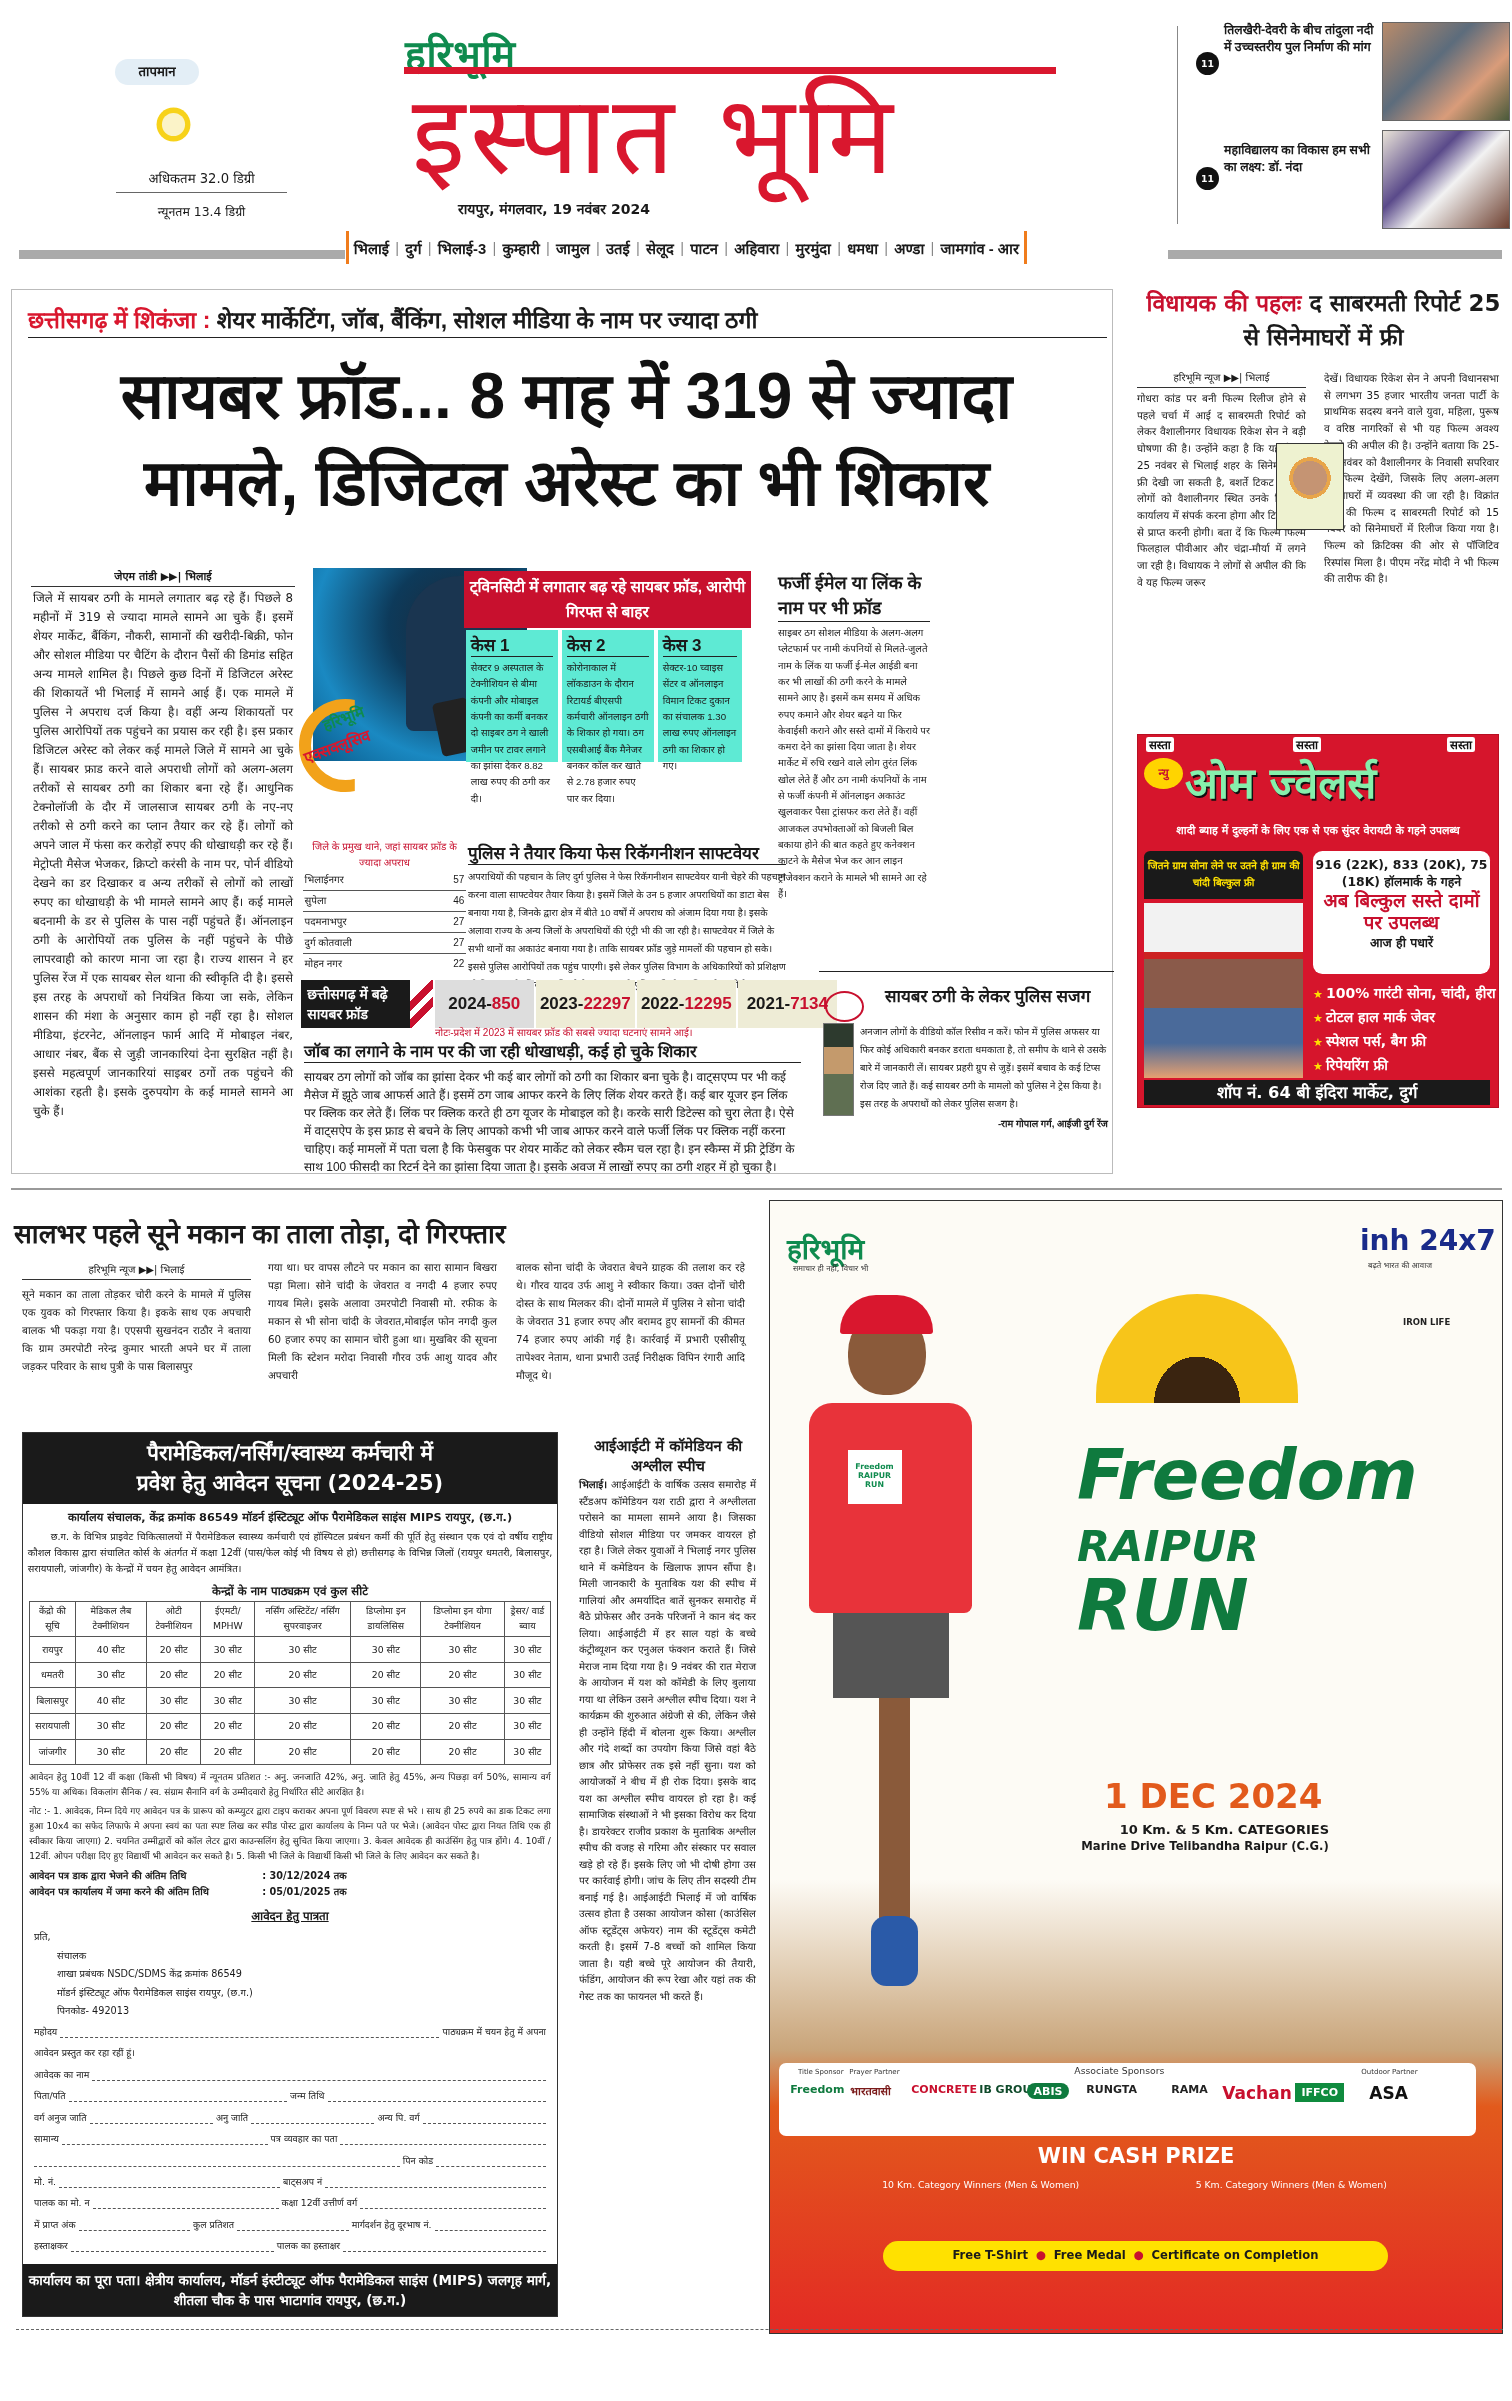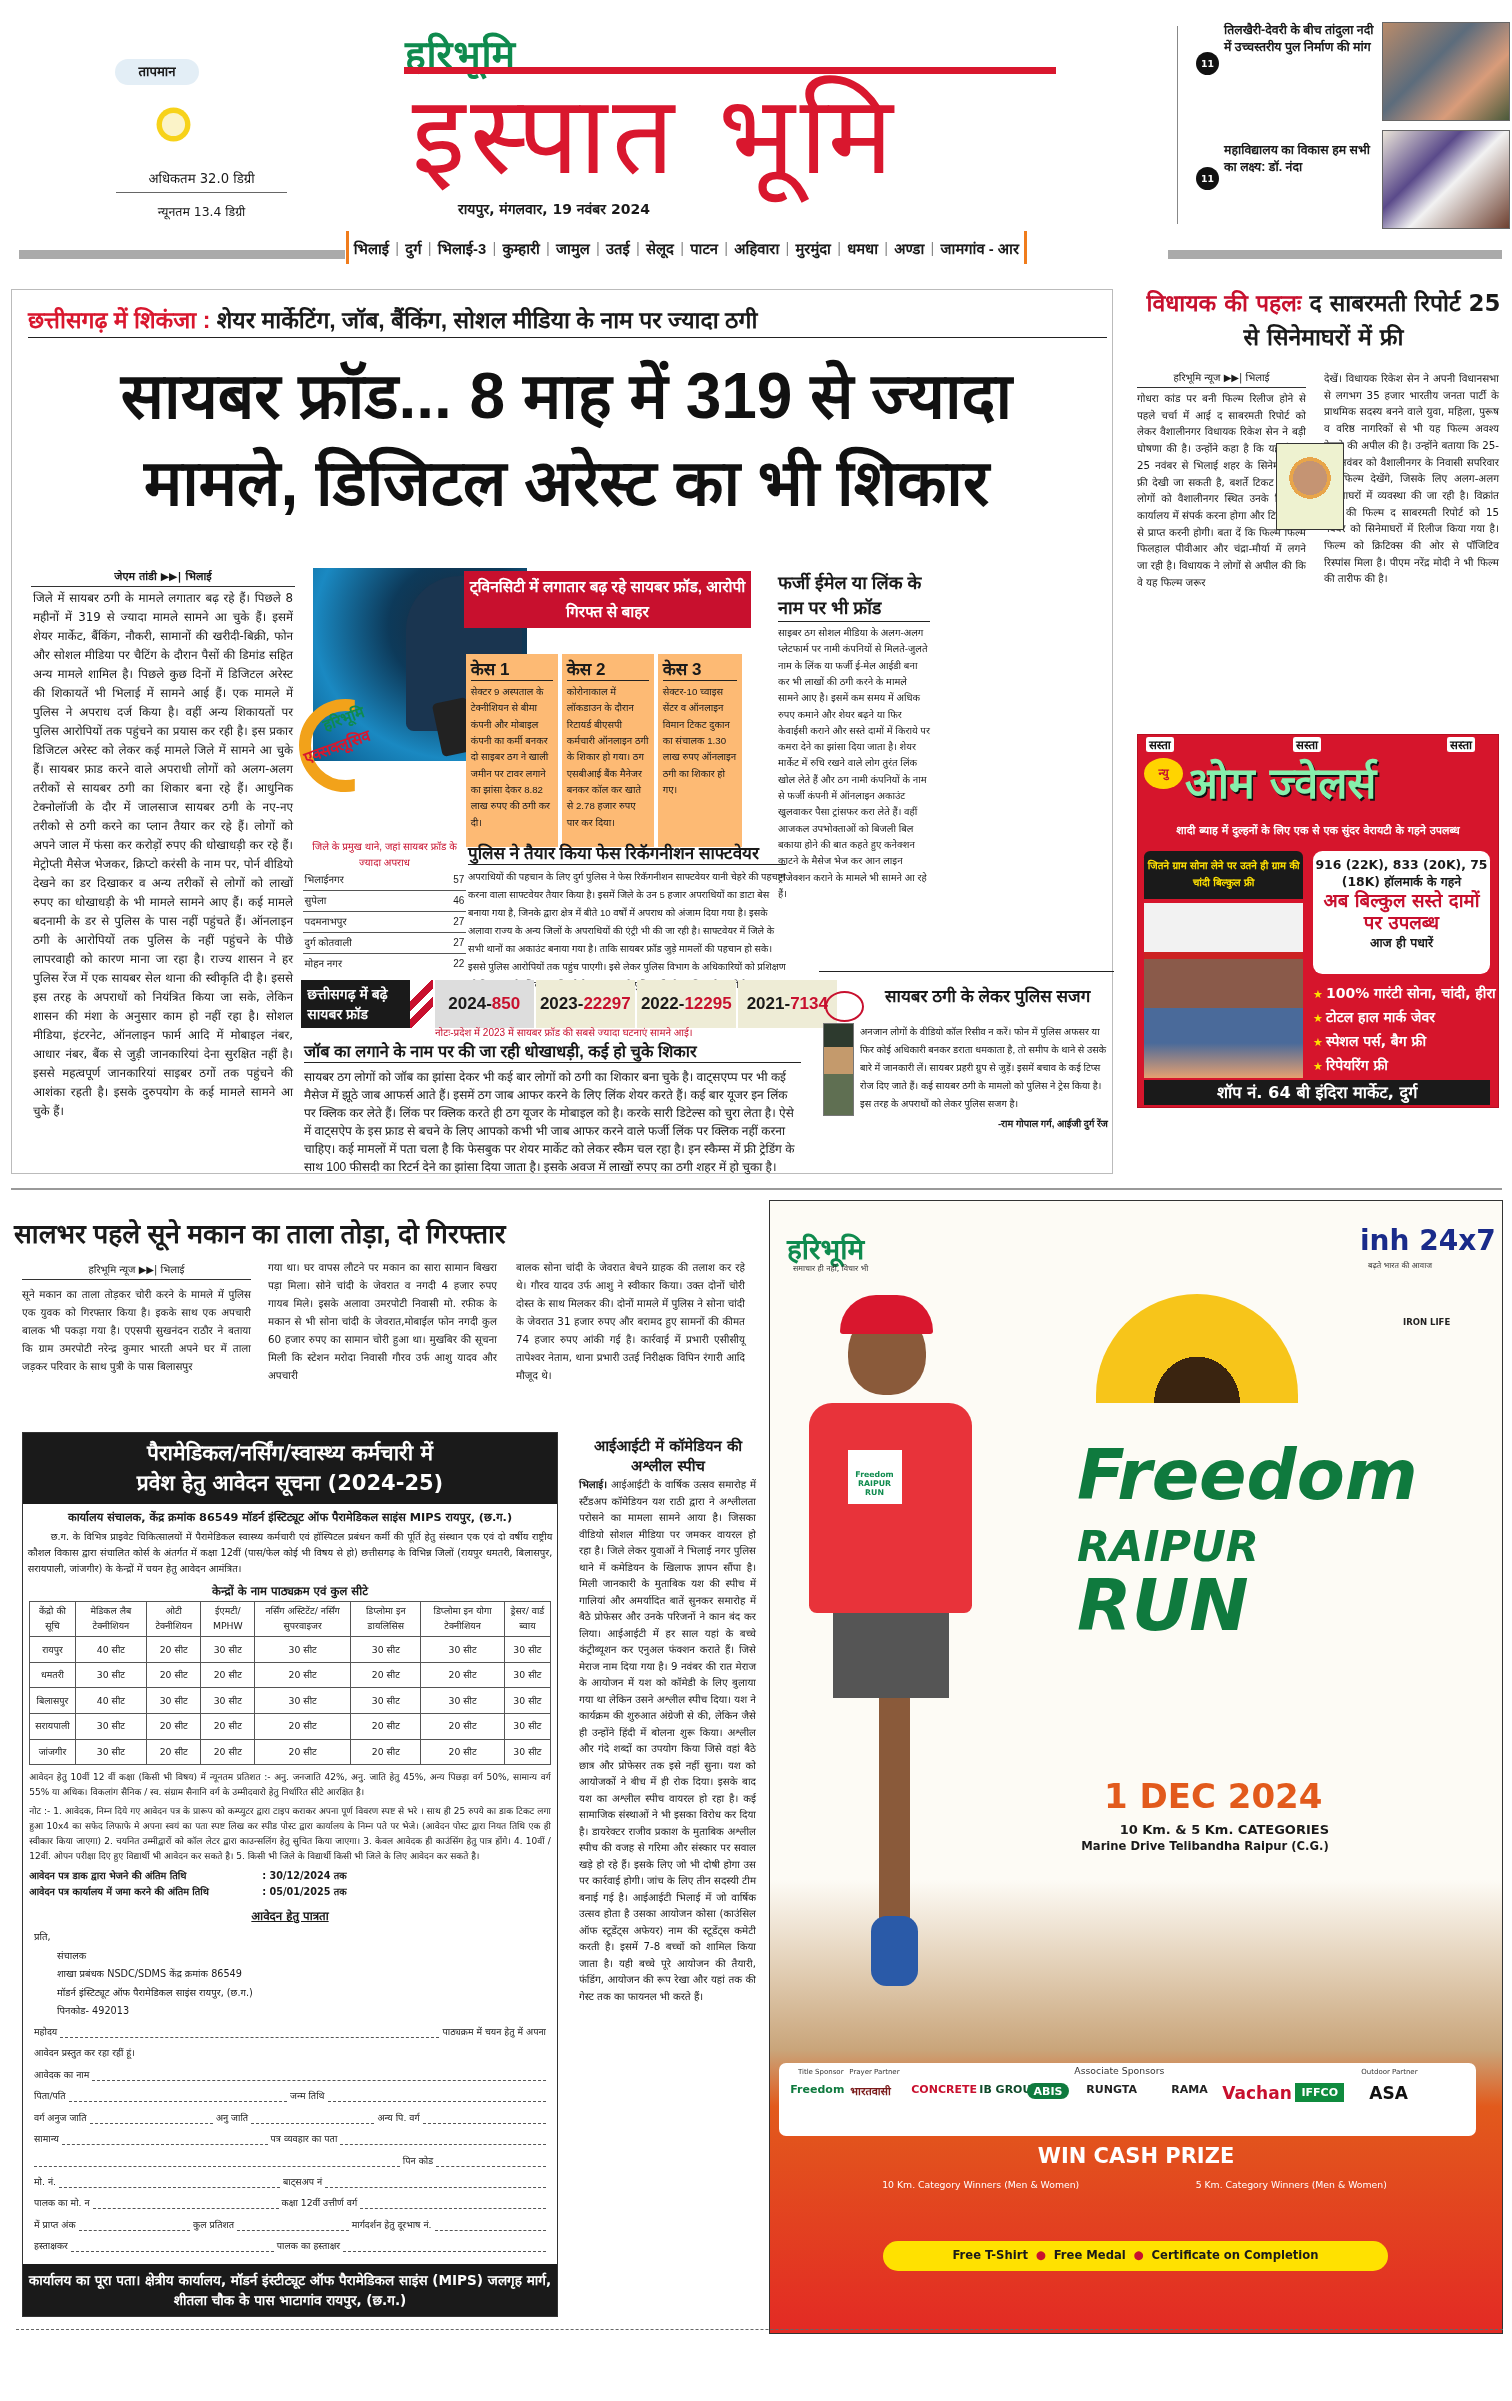--- a/index.html
+++ b/index.html
@@ -31,21 +31,21 @@
 .byline{left:31px;top:568px;width:264px;font-size:11px;text-align:center;border-bottom:0.8px solid #333;padding-bottom:3.1px;font-weight:bold}
 .body-col{font-size:11.8px;line-height:19px;text-align:justify}
 .hero-img{left:313px;top:568px;width:214px;height:193px;background:radial-gradient(ellipse at 70% 30%,#1c2838 0%,#0d3a5a 35%,#1a89c2 70%,#0a5a8a 100%);overflow:hidden}
 .hero-img .hood{position:absolute;left:93px;top:7.8px;width:116px;height:155px;background:#1a3550;border-radius:54px 54px 7.8px 7.8px}
 .hero-img .phone{position:absolute;left:124px;top:132px;width:35px;height:54px;background:#222;transform:rotate(-12deg);border-radius:4.7px}
 .exclusive{left:299px;top:699px;width:116px;height:68px}
 .exclusive .ring{position:absolute;left:0;top:0;width:93px;height:93px;border:12.4px solid #f2a21a;border-radius:50%;clip-path:polygon(0 0,60% 0,60% 100%,0 100%)}
 .exclusive .t1{position:absolute;left:23px;top:7.8px;color:#0f8b4e;font-weight:bold;font-size:15.5px;transform:rotate(-20deg)}
 .exclusive .t2{position:absolute;left:3.1px;top:36px;color:#d9172e;font-weight:bold;font-size:15.5px;transform:rotate(-20deg)}
 .red-box{left:464px;top:571px;width:287px;height:57px;background:#c8102e;color:#fff;text-align:center;font-size:15.5px;line-height:25px;font-weight:bold;padding-top:3.1px}
-.case{top:654px;width:92px;height:193px;background:#fdba74;padding:3.1px 4.7px}
+.case{top:630px;width:92px;height:132px;background:#5eead4;padding:3.1px 4.7px}
 .case h4{font-size:17px;border-bottom:1.6px solid #222;margin-bottom:3.1px}
 .case p{font-size:9.7px;line-height:16.3px}
 .side-fake{left:778px;top:571px;width:326px}
 .side-fake h3{font-size:18px;line-height:25px;font-weight:bold;border-bottom:1.6px solid #222;display:inline-block;margin-bottom:3.1px}
 .side-fake p{font-size:9.8px;line-height:16.3px;width:152px}
 .tbl-thane{left:303px;top:839px;width:163px}
 .tbl-thane .cap{color:#c8102e;font-size:10px;text-align:center;line-height:15.5px}
 .tbl-thane .row{display:flex;justify-content:space-between;border-bottom:1.6px solid #555;font-size:10px;line-height:20px;padding:0 1.6px}
 .tbl-thane .row:last-child{border-bottom:none}
 .face{left:468px;top:841px;width:318px}
@@ -123,21 +123,21 @@
 .run .inh{position:absolute;left:590px;top:23px;font-size:28px;font-weight:bold;color:#1a2b8a}
 .run .inh-sub{position:absolute;left:598px;top:59px;font-size:7.8px;color:#333}
 .run .iron{position:absolute;left:633px;top:116px;font-size:8.5px;font-weight:bold;color:#222}
 .run .runner{position:absolute;left:15.5px;top:78px;width:233px;height:575px}
 .run .runner .head{position:absolute;left:62px;top:31px;width:78px;height:85px;background:#8a5a3a;border-radius:50% 50% 45% 45%}
 .run .runner .cap{position:absolute;left:54px;top:15.5px;width:93px;height:39px;background:#d9172e;border-radius:47px 47px 3.9px 3.9px}
 .run .runner .shirt{position:absolute;left:23px;top:124px;width:163px;height:210px;background:#e8333a;border-radius:23px 23px 7.8px 7.8px}
 .run .runner .shorts{position:absolute;left:47px;top:326px;width:116px;height:93px;background:#555}
 .run .runner .leg{position:absolute;left:93px;top:419px;width:31px;height:264px;background:#8a5a3a}
 .run .runner .shoe{position:absolute;left:85px;top:637px;width:47px;height:70px;background:#2a5aa8;border-radius:15.5px}
-.run .runner .bib{position:absolute;left:62px;top:171px;width:54px;height:54px;background:#fff;font-size:7.8px;color:#0f8b4e;font-weight:bold;text-align:center;padding-top:20px}
+.run .runner .bib{position:absolute;left:62px;top:171px;width:54px;height:54px;background:#fff;font-size:7.8px;color:#0f8b4e;font-weight:bold;text-align:center;padding-top:12px}
 .run .flower{position:absolute;left:326px;top:93px;width:202px;height:109px;background:radial-gradient(ellipse at 50% 100%,#3a2410 0 30%,#f7c51a 30% 100%);border-radius:109px 109px 0 0}
 .run .fr{position:absolute;left:307px;top:233px;font-size:70px;font-weight:bold;font-style:italic;color:#0f7a3e}
 .run .rr{position:absolute;left:307px;top:320px;font-size:43px;font-weight:bold;font-style:italic;color:#0f7a3e}
 .run .rn{position:absolute;left:307px;top:363px;font-size:71px;font-weight:bold;font-style:italic;color:#0f7a3e}
 .run .date{position:absolute;left:334px;top:575px;font-size:34px;font-weight:bold;color:#e25a1c}
 .run .cat{position:absolute;left:311px;top:621px;width:248px;text-align:right;font-size:13px;font-weight:bold}
 .run .venue{position:absolute;left:295px;top:638px;width:280px;text-align:center;font-size:11.6px;font-weight:bold}
 .run .spons{position:absolute;left:9.3px;top:862px;width:697px;height:73px;background:#fff;border-radius:7px}
 .run .spons .lbl{position:absolute;font-size:7px;color:#333}
 .run .spons .logo{position:absolute;top:20px;font-size:11px;font-weight:bold}

